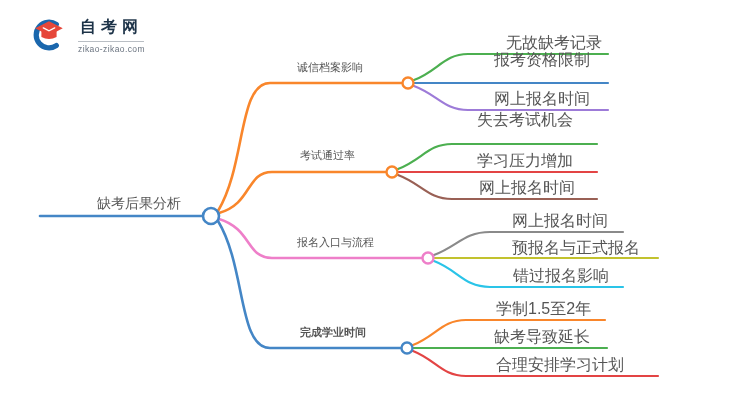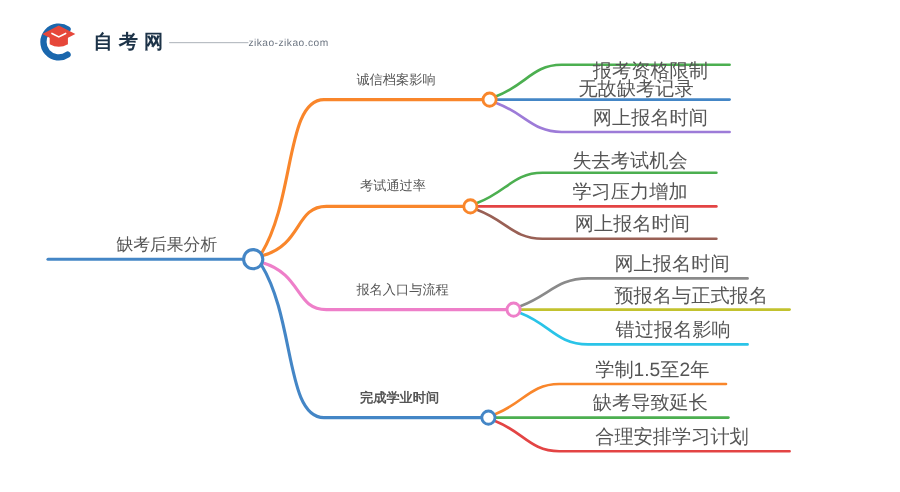--- a/index.html
+++ b/index.html
@@ -23,21 +23,21 @@
   .main-label  { font-size: 11px; }
   .sub-label   { font-size: 16px; }
   .logo {
     position: absolute;
     left: 30px;
     top: 16px;
     display: flex;
     align-items: center;
     gap: 10px;
   }
-  .logo-text { display: flex; flex-direction: row; align-items: center; }
+  .logo-text { display: flex; flex-direction: column; align-items: center; }
   .site-name {
     font-size: 16px;
     font-weight: bold;
     letter-spacing: 5px;
     color: #1d3348;
   }
   .logo-divider {
     width: 66px;
     height: 1px;
     background: #b9bec4;
@@ -96,26 +96,26 @@
     <div class="logo-text">
       <span class="site-name">自考网</span>
       <span class="logo-divider"></span>
       <span class="site-url">zikao-zikao.com</span>
     </div>
   </div>
 
   <div class="label root-label" style="left:97px; top:195px;">缺考后果分析</div>
 
   <div class="label main-label" style="left:297px; top:61px;">诚信档案影响</div>
-  <div class="label sub-label" style="left:482px; top:33px;margin-top:32px;">无故缺考记录</div>
+  <div class="label sub-label" style="left:506px; top:33px;">无故缺考记录</div>
   <div class="label sub-label" style="left:494px; top:50px;">报考资格限制</div>
   <div class="label sub-label" style="left:494px; top:89px;">网上报名时间</div>
 
   <div class="label main-label" style="left:300px; top:150px;font-family:Liberation Mono, monospace;">考试通过率</div>
-  <div class="label sub-label" style="left:477px; top:125px;">失去考试机会</div>
+  <div class="label sub-label" style="left:477px; top:110px;">失去考试机会</div>
   <div class="label sub-label" style="left:477px; top:151px;">学习压力增加</div>
   <div class="label sub-label" style="left:479px; top:178px;">网上报名时间</div>
 
   <div class="label main-label" style="left:297px; top:236px;">报名入口与流程</div>
   <div class="label sub-label" style="left:512px; top:211px;">网上报名时间</div>
   <div class="label sub-label" style="left:512px; top:238px;">预报名与正式报名</div>
   <div class="label sub-label" style="left:513px; top:266px;">错过报名影响</div>
 
   <div class="label main-label" style="left:300px; top:326px;font-weight:bold;">完成学业时间</div>
   <div class="label sub-label" style="left:496px; top:299px;">学制1.5至2年</div>

